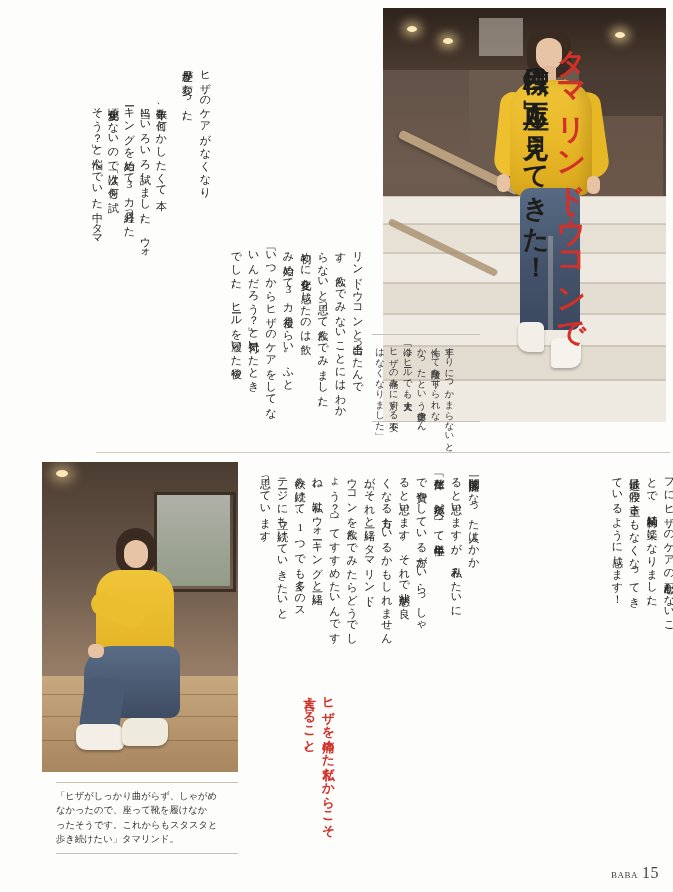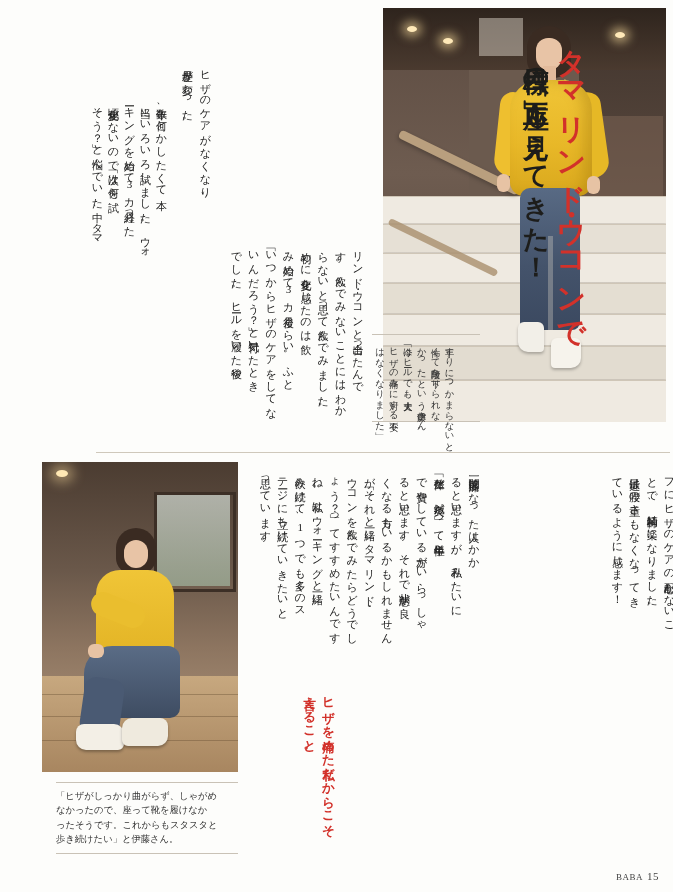--- a/index.html
+++ b/index.html
@@ -251,21 +251,21 @@
 
   
   .folio {
     position: absolute;
     right: 14px;
     bottom: 10px;
     font-size: 9px;
     color: #444;
     letter-spacing: .5px;
   }
-  .folio .pg { font-weight: normal; font-size: 11px; margin-left: 4px; }
+  .folio .pg { font-weight: normal; font-size: 16px; margin-left: 4px; }
 
   .hrule {
     position: absolute;
     background: #cfc8bb;
     height: 1px;
   }
 </style>
 </head>
 <body>
 
@@ -397,20 +397,20 @@
       <div class="mb-hand"></div>
       <div class="mb-boot-l"></div>
       <div class="mb-boot-r"></div>
     </div>
   </div>
 
   <div class="caption-box cap-rule-top cap-rule-bottom" style="left:56px; top:782px; width:182px; padding:6px 0;">
     <div style="font-size:9.3px; line-height:1.55; white-space:pre-line;">「ヒザがしっかり曲がらず、しゃがめ
 なかったので、座って靴を履けなか
 ったそうです。これからもスタスタと
-歩き続けたい」と伊藤さん。</div>
+歩き続けたい」タマリンド。</div>
   </div>
 
   <div class="folio">
     <span>BABA</span><span class="pg">15</span>
   </div>
 
 </div>
 
 </body></html>

